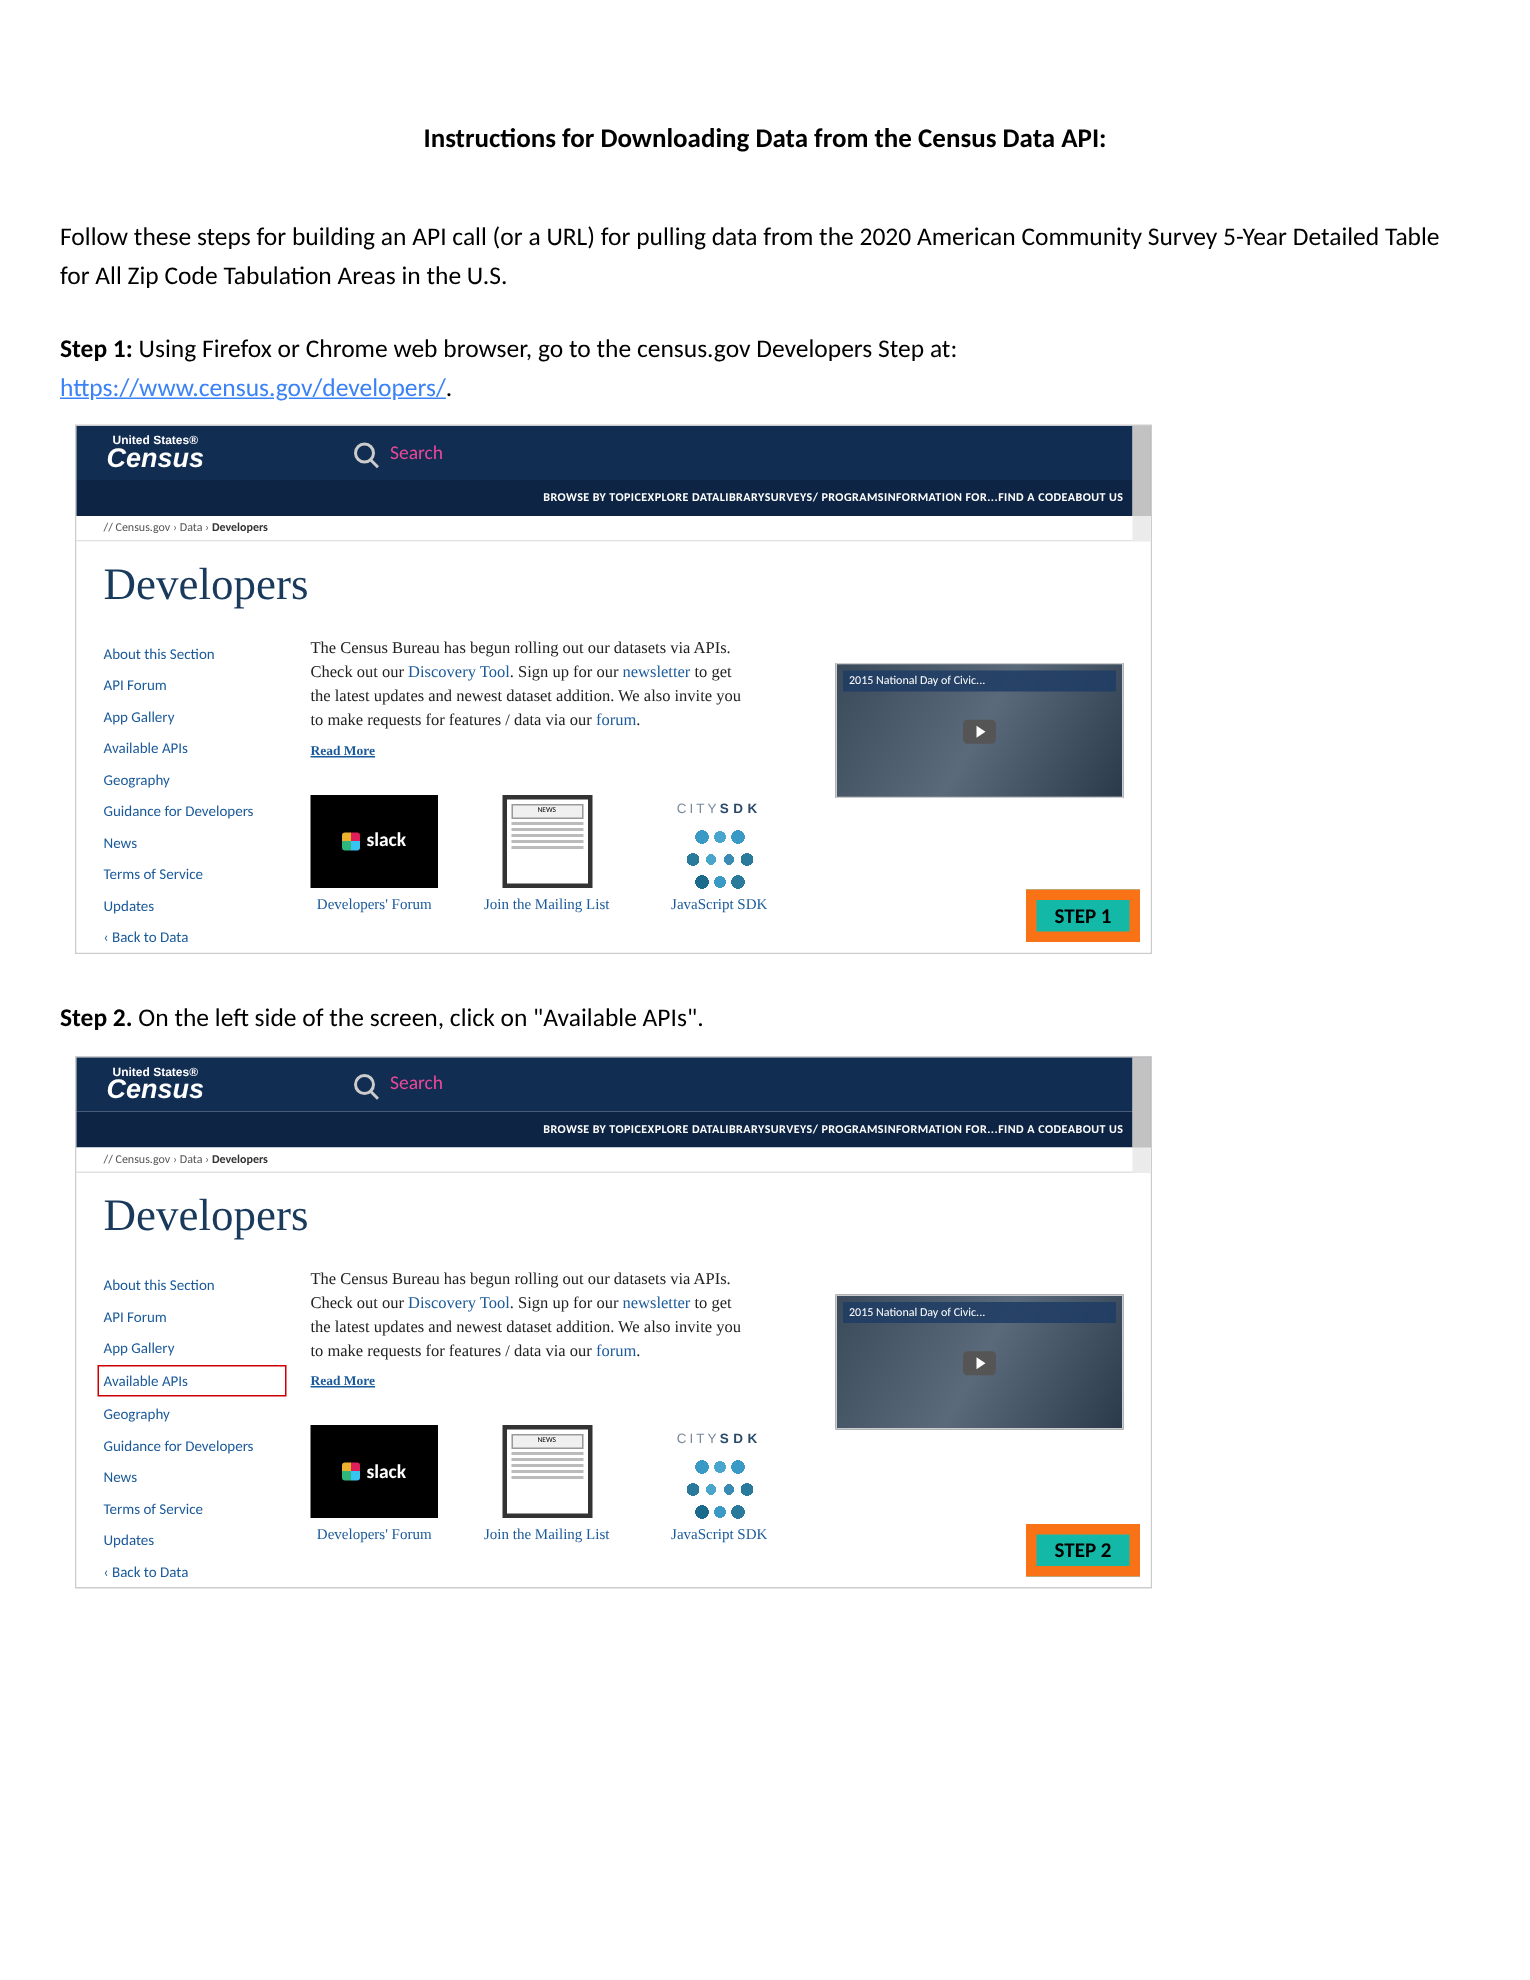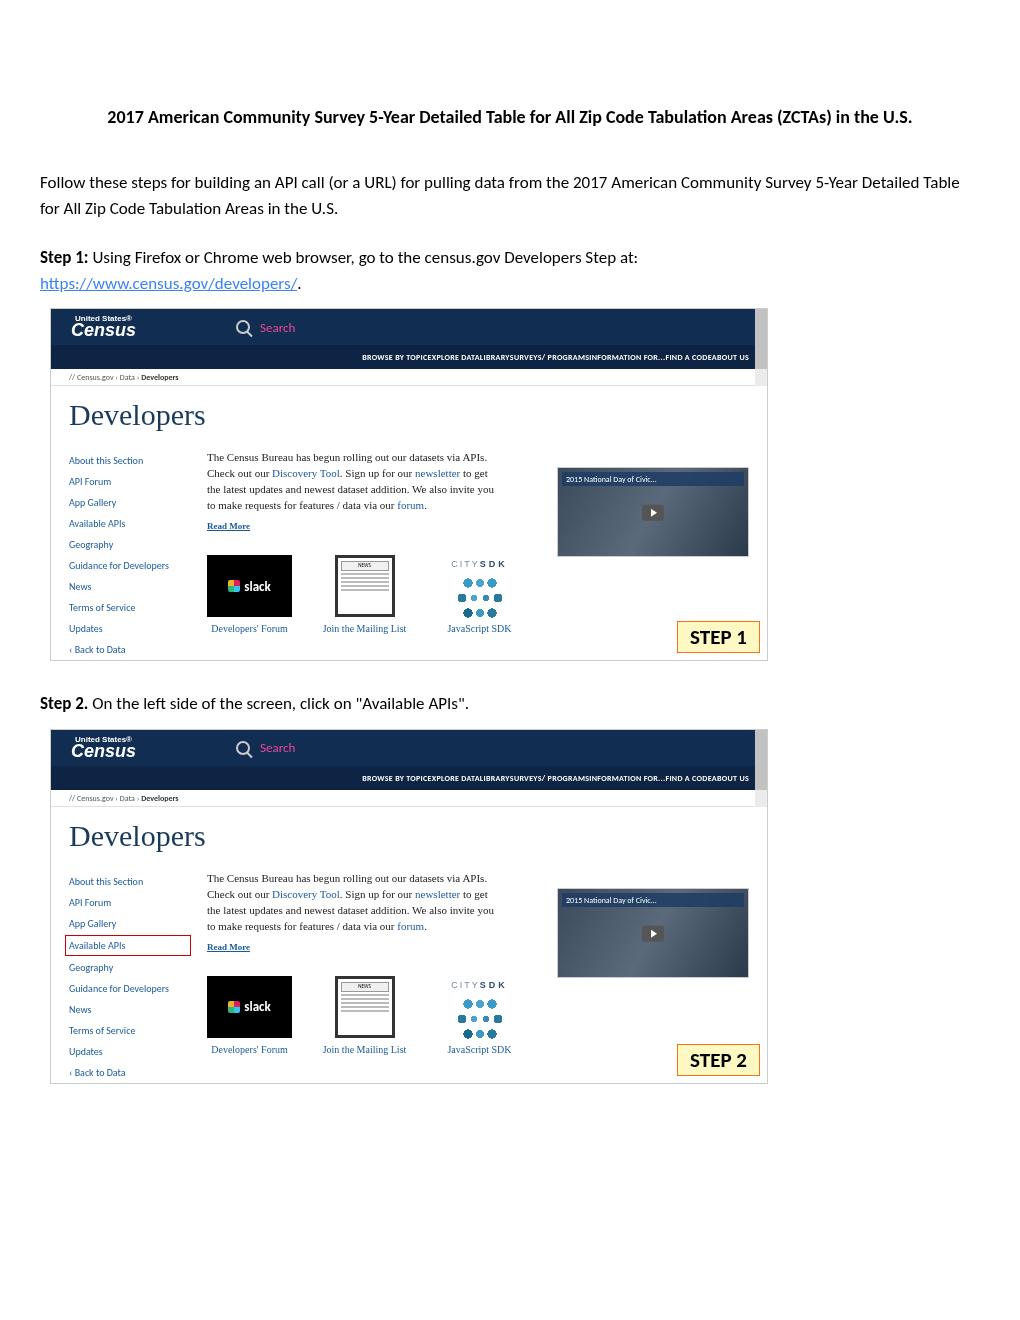--- a/index.html
+++ b/index.html
@@ -3,21 +3,21 @@
   <meta charset="utf-8">
   <style>
     * { box-sizing: border-box; margin: 0; padding: 0; }
     body { width: 1020px; height: 1320px; background: #fff; font-family: Calibri, 'Segoe UI', sans-serif; color: #000; padding: 80px 40px 40px 40px; }
     .title { text-align: center; font-weight: bold; font-size: 18px; line-height: 1.4; margin-bottom: 40px; }
     .intro { font-size: 17px; line-height: 1.5; margin-bottom: 24px; }
     .step { font-size: 17px; line-height: 1.5; margin-bottom: 12px; }
     .step b { font-weight: bold; }
     .link { color: #3b82f6; text-decoration: underline; }
     .screenshot-wrap { position: relative; width: 718px; margin: 10px 0 30px 10px; border: 1px solid #ccc; }
-    .step-label { position: absolute; bottom: 7px; right: 7px; background: #fef9c3; border: 1px solid #f97316; padding: 2px 12px; font-weight: bold; font-size: 21px; }
+    .step-label { position: absolute; bottom: 7px; right: 7px; background: #14b8a6; border: 7px solid #f97316; padding: 2px 12px; font-weight: bold; font-size: 14px; }
     .ss-header { background: #112d52; height: 36px; display: flex; align-items: center; padding: 0 20px; gap: 40px; }
     .ss-logo { color: #fff; font-family: Liberation Sans, sans-serif; font-style: italic; font-weight: bold; font-size: 18px; line-height: 1; }
     .ss-logo .small { font-size: 8px; font-style: normal; display: block; text-align: center; margin-bottom: -2px; }
     .ss-search { display: flex; align-items: center; gap: 10px; color: #ec4899; font-size: 13px; margin-left: 60px; }
     .ss-nav { background: #0d2444; height: 24px; display: flex; align-items: center; justify-content: flex-end; padding: 0 18px; }
     .ss-nav span { color: #fff; font-size: 8px; font-weight: bold; letter-spacing: 0.3px; }
     .ss-crumbs { background: #fff; border-bottom: 1px solid #e0e0e0; font-size: 8px; color: #555; padding: 3px 18px; }
     .ss-crumbs .crumb-cur { color: #333; font-weight: bold; }
     .ss-body { background: #fff; padding: 12px 18px 0 18px; position: relative; }
     .ss-h1 { font-family: Georgia, serif; font-size: 30px; color: #1a3a5c; font-weight: normal; margin-bottom: 18px; }
@@ -60,25 +60,24 @@
     .tile-cap { font-family: Georgia, serif; font-size: 10px; color: #1b5a9a; }
     .ss-scroll { position: absolute; right: 0; top: 0; width: 12px; height: 100%; background: #ebebeb; }
     .ss-scroll-thumb { position: absolute; top: 0; left: 0; right: 0; height: 60px; background: #c2c2c2; }
     .search-icon { width: 14px; height: 14px; border: 2px solid #ccc; border-radius: 50%; position: relative; }
     .search-icon::after { content: ''; position: absolute; width: 7px; height: 2px; background: #ccc; bottom: -3px; right: -5px; transform: rotate(45deg); }
   </style>
 </head>
 <body>
 
 <div class="title">
-  <br>
-  <span>2017 American Community Survey 5-Year Detailed Table for All Zip Code Tabulation Areas (ZCTAs) in the U.S.</span>
+  <span>Instructions for Downloading Data from the Census Data API:</span><br>
 </div>
 
-<p class="intro">Follow these steps for building an API call (or a URL) for pulling data from the 2017 American Community Survey 5-Year Detailed Table for All Zip Code Tabulation Areas in the U.S.</p>
+<p class="intro">Follow these steps for building an API call (or a URL) for pulling data from the 2020 American Community Survey 5-Year Detailed Table for All Zip Code Tabulation Areas in the U.S.</p>
 
 <p class="step">
   <b>Step 1:</b><span> Using Firefox or Chrome web browser, go to the census.gov Developers Step at: </span><br>
   <a class="link">https://www.census.gov/developers/</a><span>.</span>
 </p>
 
 <div class="screenshot-wrap">
   <div class="ss-scroll">
       <div class="ss-scroll-thumb"></div>
     </div>

